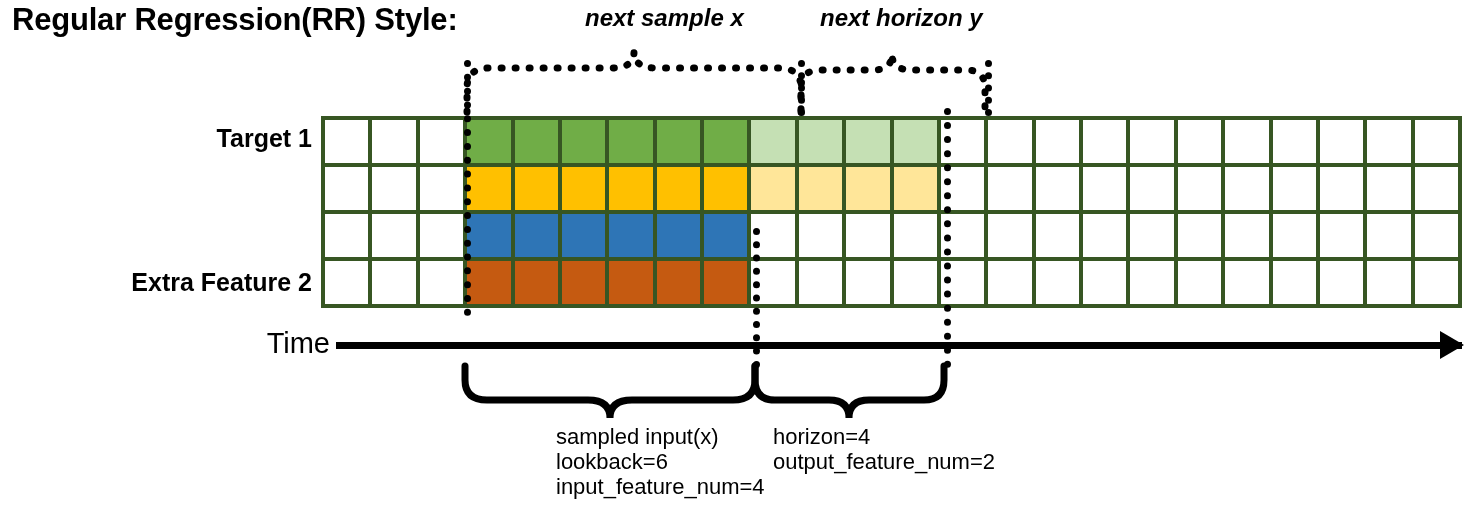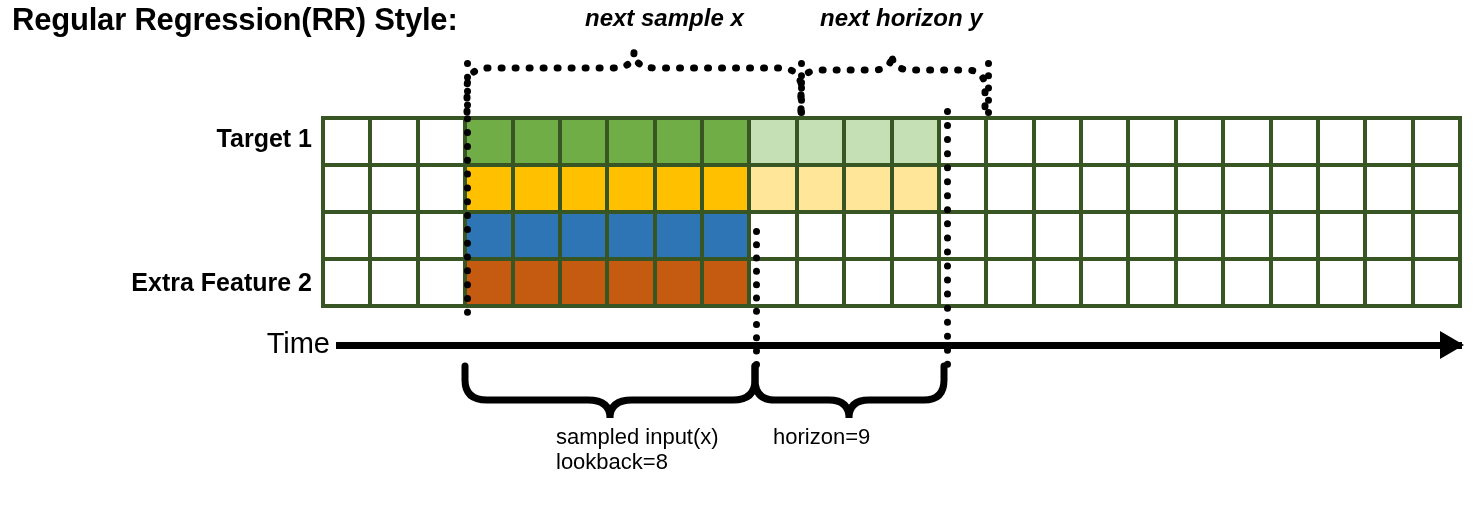--- a/index.html
+++ b/index.html
@@ -187,18 +187,20 @@
 
 <svg class="layer">
   <g fill="none" stroke="#000" stroke-width="7" stroke-linecap="round">
     <path d="M 465,366 L 465,380 Q 465,400 487,400 L 588,400 Q 610,400 610,418 Q 610,400 632,400 L 733,400 Q 755,400 755,380 L 755,366"></path>
     <path d="M 755,366 L 755,380 Q 755,400 775,400 L 829,400 Q 849,400 849,418 Q 849,400 869,400 L 924,400 Q 944,400 944,380 L 944,366"></path>
   </g>
 </svg>
 
 <div class="botnote" style="left:508px;top:424px;margin-left:48px;">
   <div>sampled input(x)</div>
-  <div>lookback=8</div>
+  <div>lookback=6</div>
+  <div>input_feature_num=4</div>
 </div>
 
 <div class="botnote" style="left:773px;top:424px;">
-  <div>horizon=9</div>
+  <div>horizon=4</div>
+  <div>output_feature_num=2</div>
 </div>
 
 </body></html>

